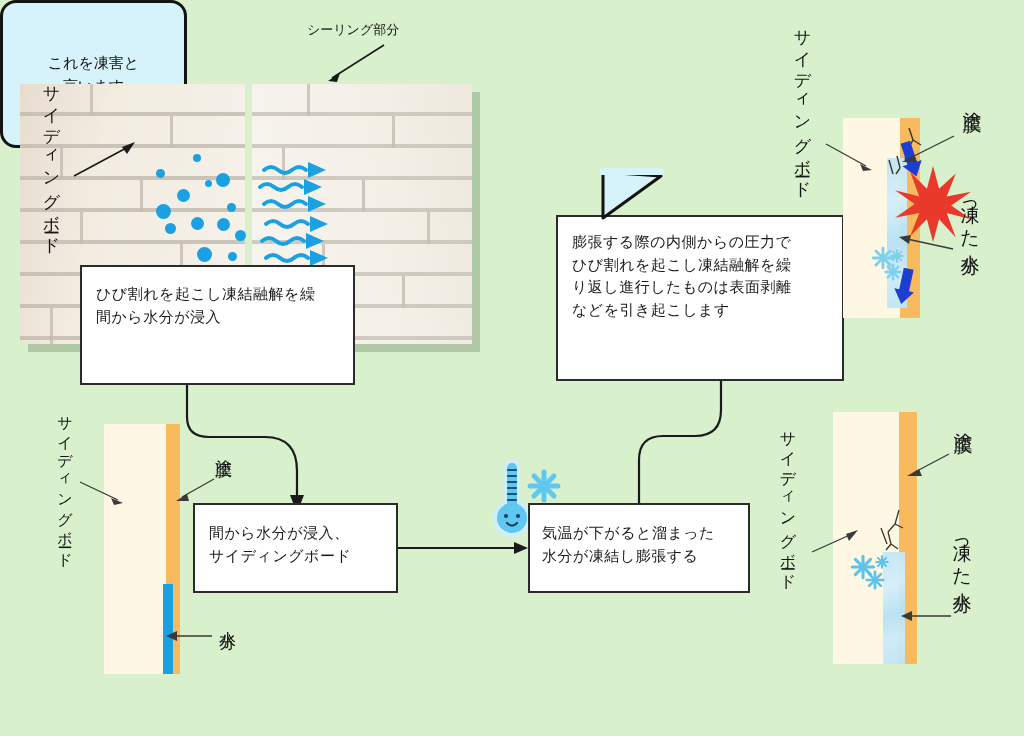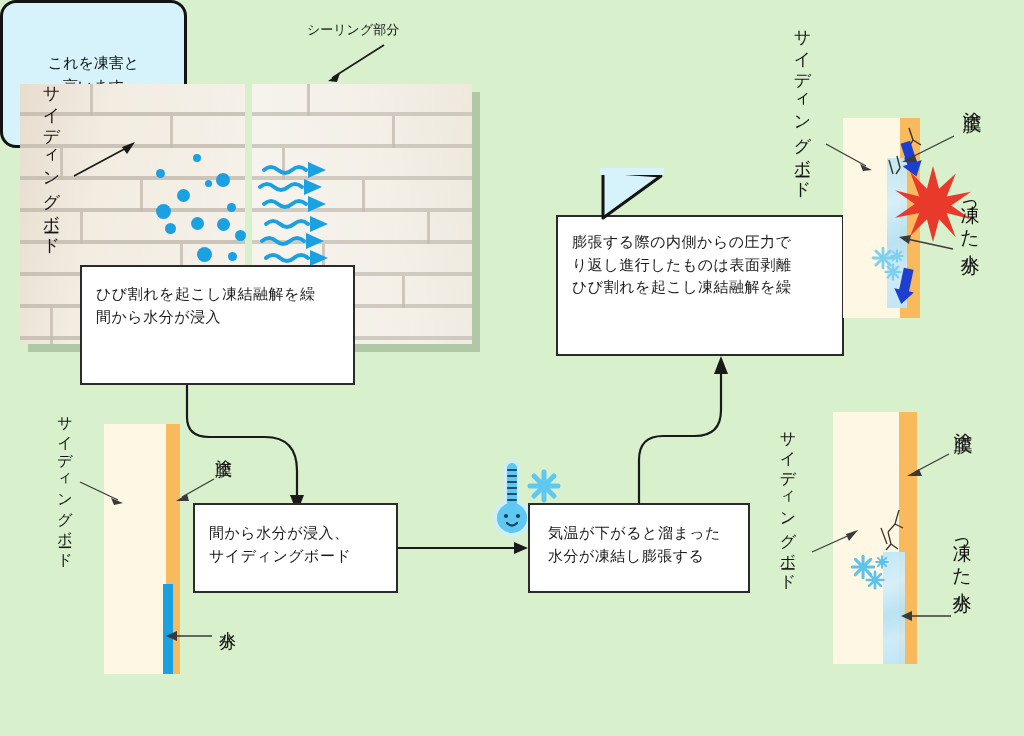--- a/index.html
+++ b/index.html
@@ -208,34 +208,35 @@
   </svg>
   <svg class="abs" style="left:527px;top:469px;" width="34" height="34" viewBox="0 0 34 34">
     <g stroke="#5ec8f0" stroke-width="5" stroke-linecap="round">
       <line x1="17" y1="3" x2="17" y2="31"></line>
       <line x1="3" y1="17" x2="31" y2="17"></line>
       <line x1="7" y1="7" x2="27" y2="27"></line>
       <line x1="27" y1="7" x2="7" y2="27"></line>
     </g>
   </svg>
 
-  <div class="textbox" id="box3" style="left:528px;top:503px;width:222px;height:90px;padding:17px 18px;font-size:15px;">
+  <div class="textbox" id="box3" style="left:528px;top:503px;width:222px;height:90px;padding:17px 12px;font-size:15px;">
     <span class="tline">気温が下がると溜まった</span>
     <span class="tline">水分が凍結し膨張する</span>
   </div>
 
   <svg class="abs" style="left:637px;top:356px;" width="110" height="150" viewBox="0 0 110 150">
     <path d="M2 148 L2 104 Q2 80 26 80 L58 80 Q84 80 84 54 L84 14" fill="none" stroke="#1a1a1a" stroke-width="2.2"></path>
     <polygon points="84,0 77,18 91,18" fill="#1a1a1a"></polygon>
   </svg>
 
-  <div class="textbox" id="box4" style="left:556px;top:215px;width:288px;height:141px;padding:14px 14px;font-size:15px;">
+  <div class="textbox" id="box4" style="left:556px;top:215px;width:288px;height:166px;padding:14px 14px;font-size:15px;">
     <span class="tline">膨張する際の内側からの圧力で</span>
+    <span class="tline">ひび割れを起こし凍結融解を繰</span>
     <span class="tline">り返し進行したものは表面剥離</span>
-    <span class="tline">ひび割れを起こし凍結融解を繰</span>
+    <span class="tline">などを引き起こします</span>
   </div>
 
   <div id="speech">
     <span class="sline" style="font-size:15px;">これを凍害と</span>
     <span class="sline" style="font-size:15px;">言います</span>
   </div>
   <svg class="abs" style="left:597px;top:172px;" width="80" height="52" viewBox="0 0 80 52">
     <path d="M6 0 L6 46 L64 4 Z" fill="#d6f2fa" stroke="#131313" stroke-width="3" stroke-linejoin="round"></path>
     <rect x="3" y="-4" width="64" height="7" fill="#d6f2fa"></rect>
   </svg>

